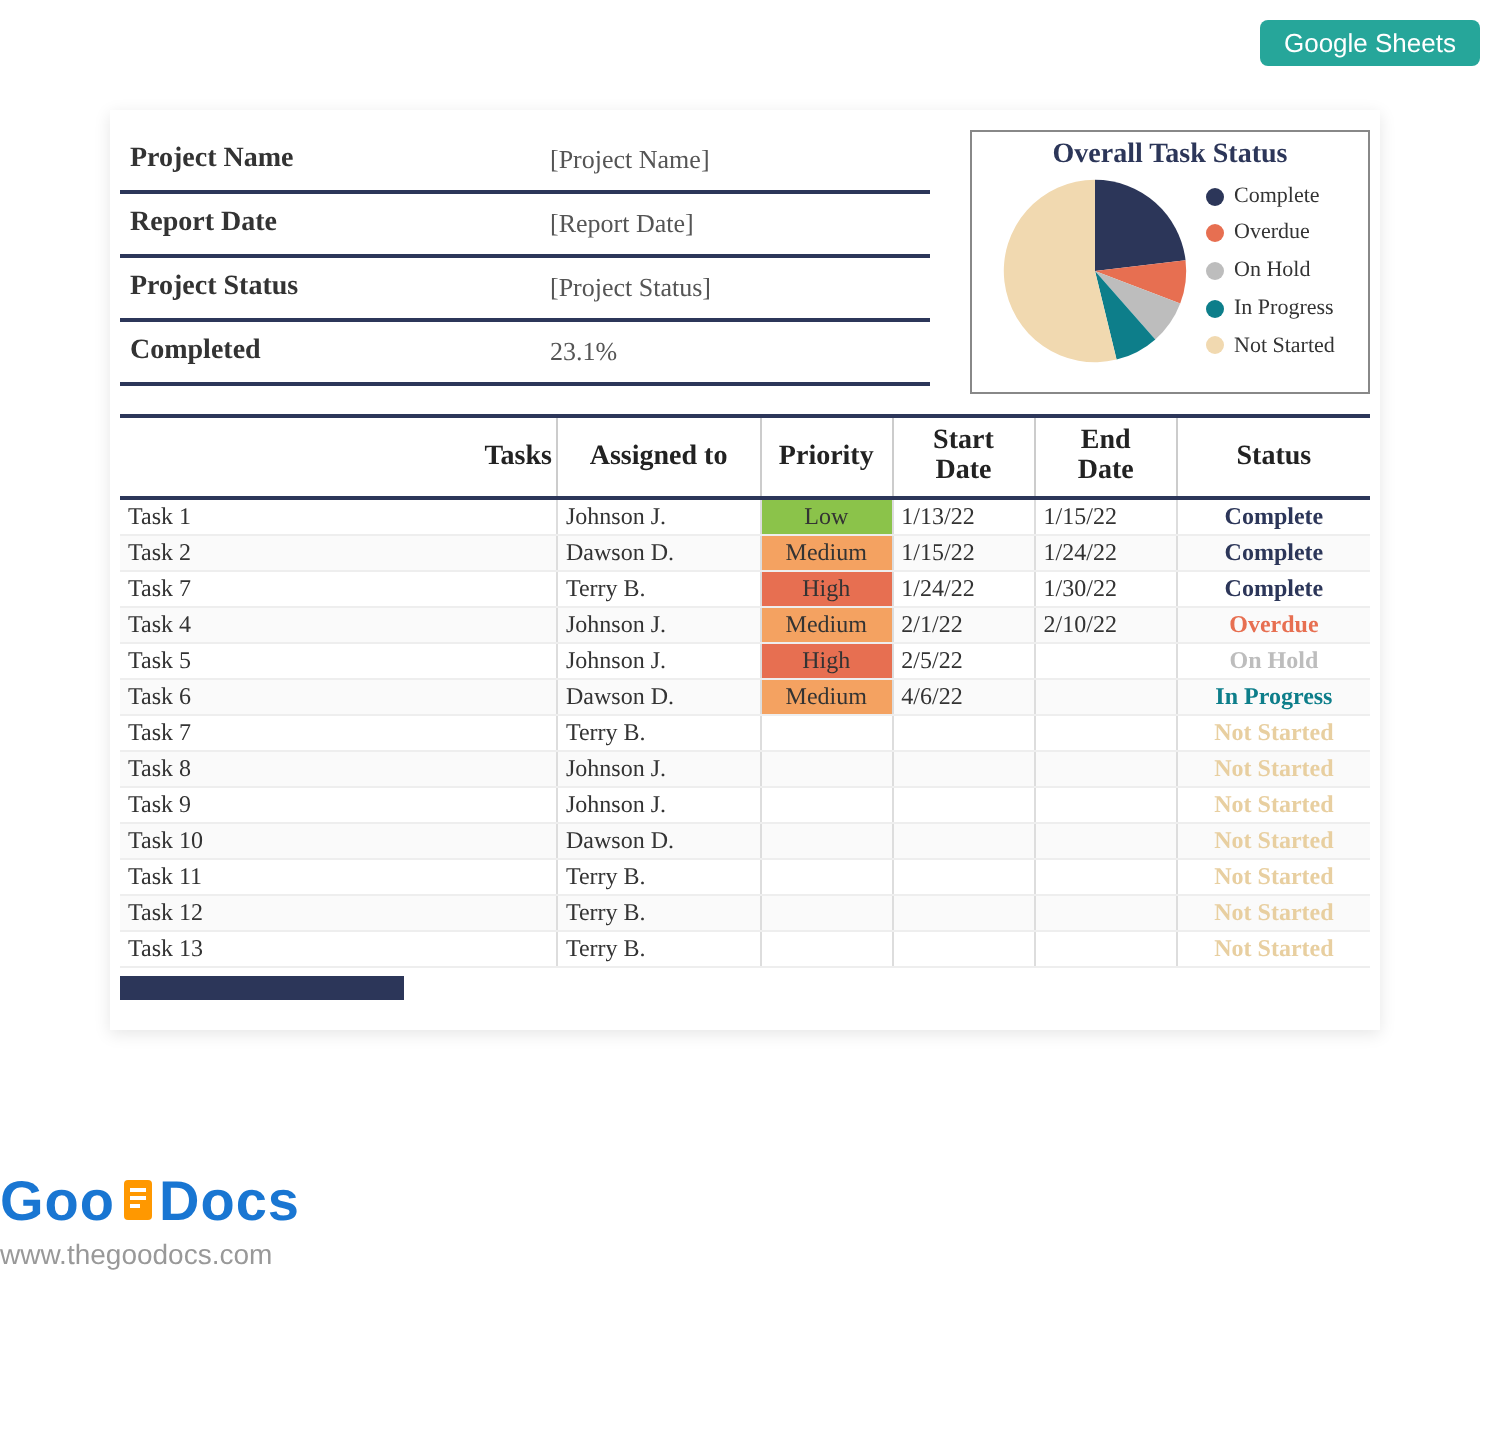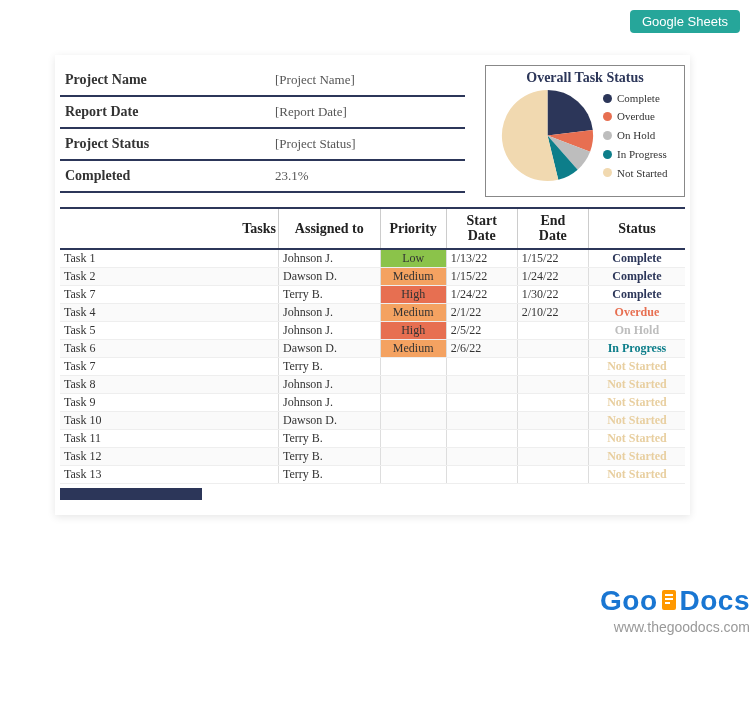--- a/index.html
+++ b/index.html
@@ -135,21 +135,21 @@
     width: 142px;
     height: 12px;
     background: #2c3659;
     margin-top: 4px;
   }
   .goo {
     position: absolute;
     left: 0;
     right: 0;
     top: 585px;
-    text-align: right;
+    text-align: left;
   }
   .goo-logo {
     font-family: Arial, sans-serif;
     font-size: 28px;
     font-weight: bold;
     letter-spacing: 0.5px;
   }
   .gd-g { color: #1976d2; }
   .gd-d { color: #1976d2; position: relative; }
   .goo-url {
@@ -269,21 +269,21 @@
           <td class="td-assigned">Johnson J.</td>
           <td class="td-priority prio-high">High</td>
           <td class="td-start">2/5/22</td>
           <td class="td-end"></td>
           <td class="td-status" style="color: rgb(189, 189, 189);">On Hold</td>
         </tr>
         <tr>
           <td class="td-task">Task 6</td>
           <td class="td-assigned">Dawson D.</td>
           <td class="td-priority prio-med">Medium</td>
-          <td class="td-start">2/6/22</td>
+          <td class="td-start">4/6/22</td>
           <td class="td-end"></td>
           <td class="td-status" style="color: rgb(13, 126, 138);">In Progress</td>
         </tr>
         <tr>
           <td class="td-task">Task 7</td>
           <td class="td-assigned">Terry B.</td>
           <td class="td-priority"></td>
           <td class="td-start"></td>
           <td class="td-end"></td>
           <td class="td-status" style="color: rgb(232, 207, 160);">Not Started</td>

